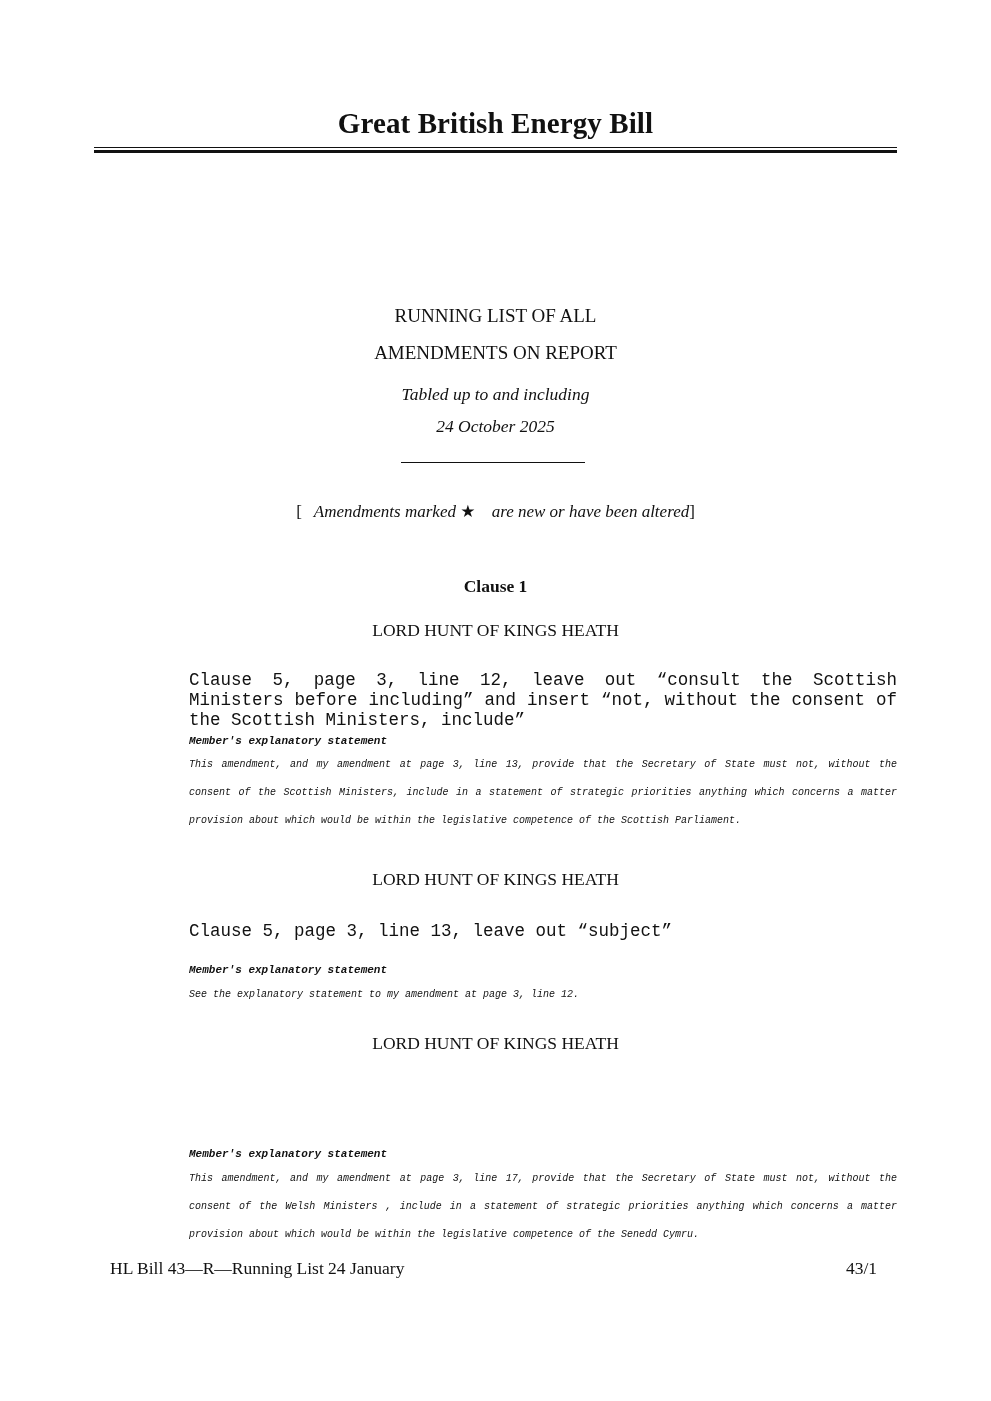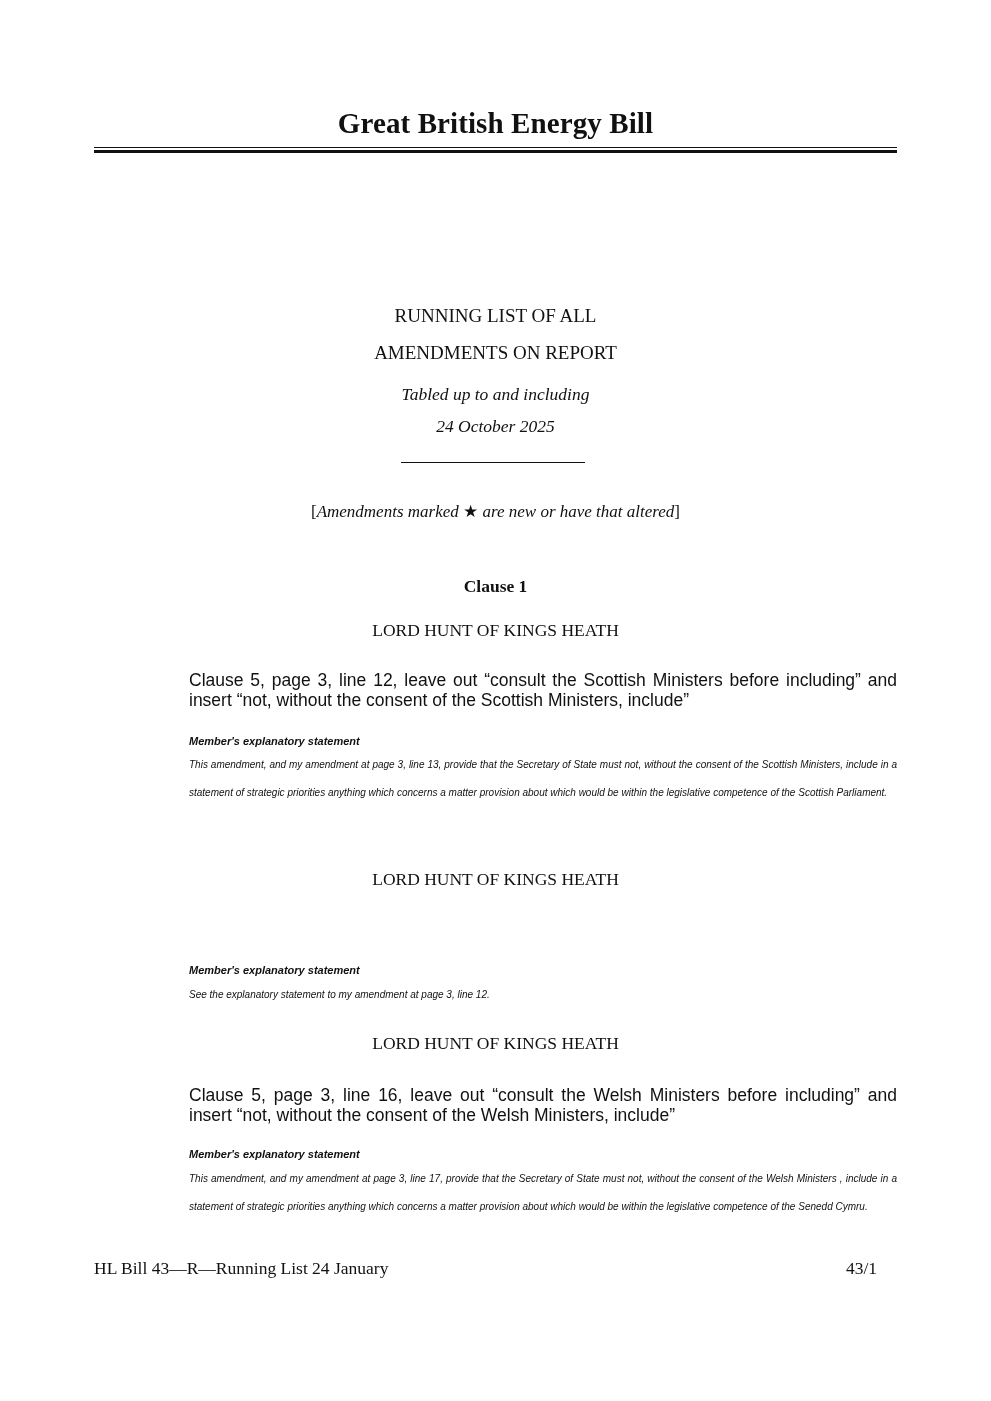--- a/index.html
+++ b/index.html
@@ -42,28 +42,28 @@
       text-align: center;
       font-family: "Liberation Serif", serif;
     }
     .cap-line { font-size: 19px; }
     .ital-line { font-style: italic; font-size: 17.5px; }
     .short-rule {
       position: absolute; left: 401px; width: 184px; top: 462px;
       height: 0; border-top: 1px solid #111;
     }
     .note { font-size: 17px; }
-    .note i { font-style: italic; }
+    .note i { font-style: italic; margin-left: 12px; }
     .clause-heading { font-weight: bold; font-size: 17.5px; }
     .member { font-size: 17.5px; }
 
     .block {
       position: absolute;
       left: 189px; width: 708px;
-      font-family: Liberation Sans, sans-serif;
+      font-family: Liberation Mono, monospace;
     }
     .amend-text {
       font-size: 17.5px;
       line-height: 20px;
       text-align: justify;
       text-align-last: left;
     }
     .es-head {
       font-size: 11px;
       font-weight: bold;
@@ -75,55 +75,56 @@
       font-style: italic;
       line-height: 28px;
       text-align: justify;
       text-align-last: left;
     }
     .footer {
       position: absolute;
       top: 1258px;
       font-family: "Liberation Serif", serif;
       font-size: 17.5px;
+      margin-left: 16px;
     }
     .footer-left { left: 94px; }
     .footer-right { right: 94px; }
   </style>
 </head>
 <body>
 
 <div class="page">
 
   <div class="bill-title">Great British Energy Bill</div>
   <div class="rule-thin"></div>
   <div class="rule-thick"></div>
 
   <div class="centered cap-line" style="top:305px;">RUNNING LIST OF ALL</div>
   <div class="centered cap-line" style="top:342px;">AMENDMENTS ON REPORT</div>
   <div class="centered ital-line" style="top:384px;font-style:italic;">Tabled up to and including</div>
   <div class="centered ital-line" style="top:416px;">24 October 2025</div>
   <div class="short-rule"></div>
 
   <div class="centered note" style="top:501px;">
-    <span>[</span><i>Amendments marked </i><span>★</span><i> are new or have that altered</i><span>]</span>
+    <span>[</span><i>Amendments marked </i><span>★</span><i> are new or have been altered</i><span>]</span>
   </div>
 
   <div class="centered clause-heading" style="top:576px;">Clause 1</div>
 
   <div class="centered member" style="top:620px;">LORD HUNT OF KINGS HEATH</div>
   <div class="block amend-text" style="top:670px;">Clause 5, page 3, line 12, leave out “consult the Scottish Ministers before including” and insert “not, without the consent of the Scottish Ministers, include”</div>
   <div class="block es-head" style="top:731px;">Member's explanatory statement</div>
   <div class="block es-body" style="top:751px;">This amendment, and my amendment at page 3, line 13, provide that the Secretary of State must not, without the consent of the Scottish Ministers, include in a statement of strategic priorities anything which concerns a matter provision about which would be within the legislative competence of the Scottish Parliament.</div>
 
   <div class="centered member" style="top:869px;">LORD HUNT OF KINGS HEATH</div>
+  <div class="block amend-text" style="top:921px;">Clause 5, page 3, line 13, leave out “subject”</div>
   <div class="block es-head" style="top:960px;">Member's explanatory statement</div>
   <div class="block es-body" style="top:981px;">See the explanatory statement to my amendment at page 3, line 12.</div>
 
   <div class="centered member" style="top:1033px;">LORD HUNT OF KINGS HEATH</div>
-  <div class="block amend-text" style="top:1085px;">Clause 5, page 3, line 16, leave out “consult the Welsh Ministers before including” and insert “not, without the consent of the Welsh Ministers, include”</div>
   <div class="block es-head" style="top:1144px;">Member's explanatory statement</div>
   <div class="block es-body" style="top:1165px;">This amendment, and my amendment at page 3, line 17, provide that the Secretary of State must not, without the consent of the Welsh Ministers , include in a statement of strategic priorities anything which concerns a matter provision about which would be within the legislative competence of the Senedd Cymru.</div>
 
   <div class="footer footer-left">HL Bill 43—R—Running List 24 January</div>
   <div class="footer footer-right">43/1</div>
 
 </div>
 
 </body></html>

